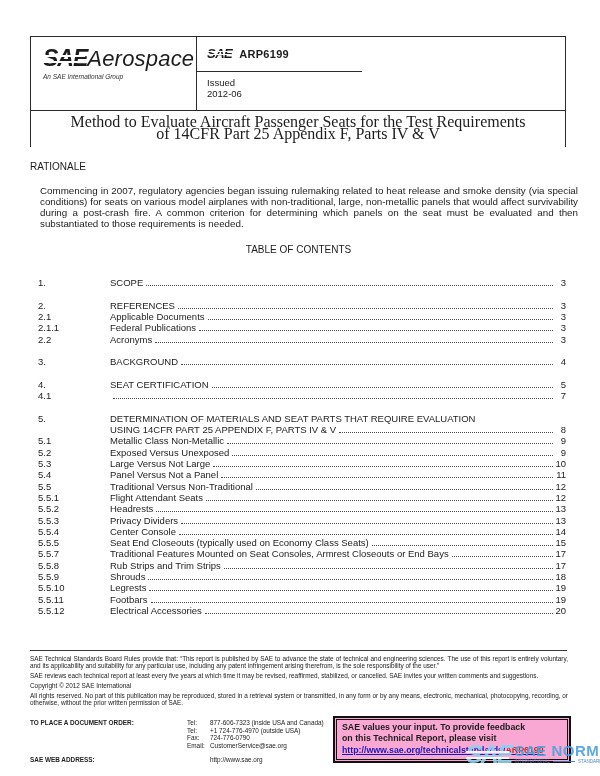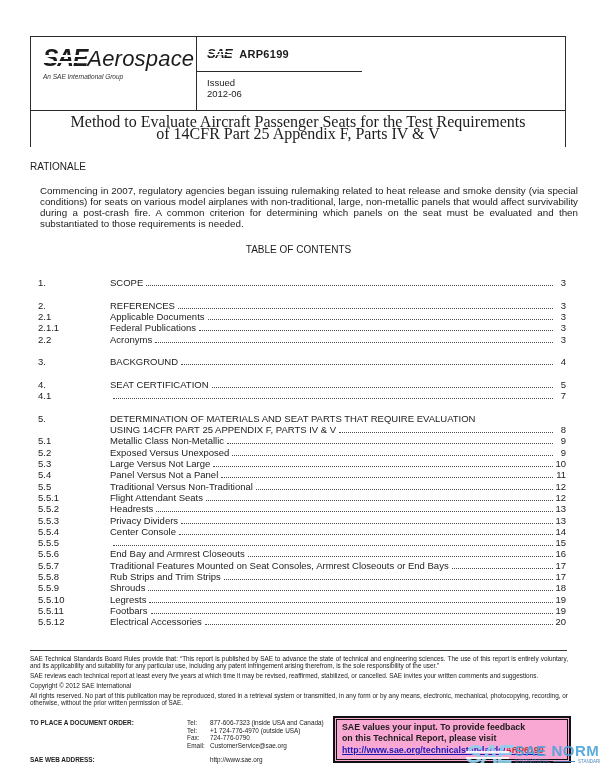--- a/index.html
+++ b/index.html
@@ -209,28 +209,23 @@
         <span class="toc-page">13</span>
       </div>
       <div class="toc-row">
         <span class="toc-num">5.5.4</span>
         <span class="toc-label">Center Console</span>
         <span class="toc-dots"></span>
         <span class="toc-page">14</span>
       </div>
       <div class="toc-row">
         <span class="toc-num">5.5.5</span>
+        <span class="toc-label">Seat End Closeouts (typically used on Economy Class Seats)</span>
         <span class="toc-dots"></span>
         <span class="toc-page">15</span>
-      </div>
-      <div class="toc-row">
-        <span class="toc-num">5.5.6</span>
-        <span class="toc-label">End Bay and Armrest Closeouts</span>
-        <span class="toc-dots"></span>
-        <span class="toc-page">16</span>
       </div>
       <div class="toc-row">
         <span class="toc-num">5.5.7</span>
         <span class="toc-label">Traditional Features Mounted on Seat Consoles, Armrest Closeouts or End Bays</span>
         <span class="toc-dots"></span>
         <span class="toc-page">17</span>
       </div>
       <div class="toc-row">
         <span class="toc-num">5.5.8</span>
         <span class="toc-label">Rub Strips and Trim Strips</span>

